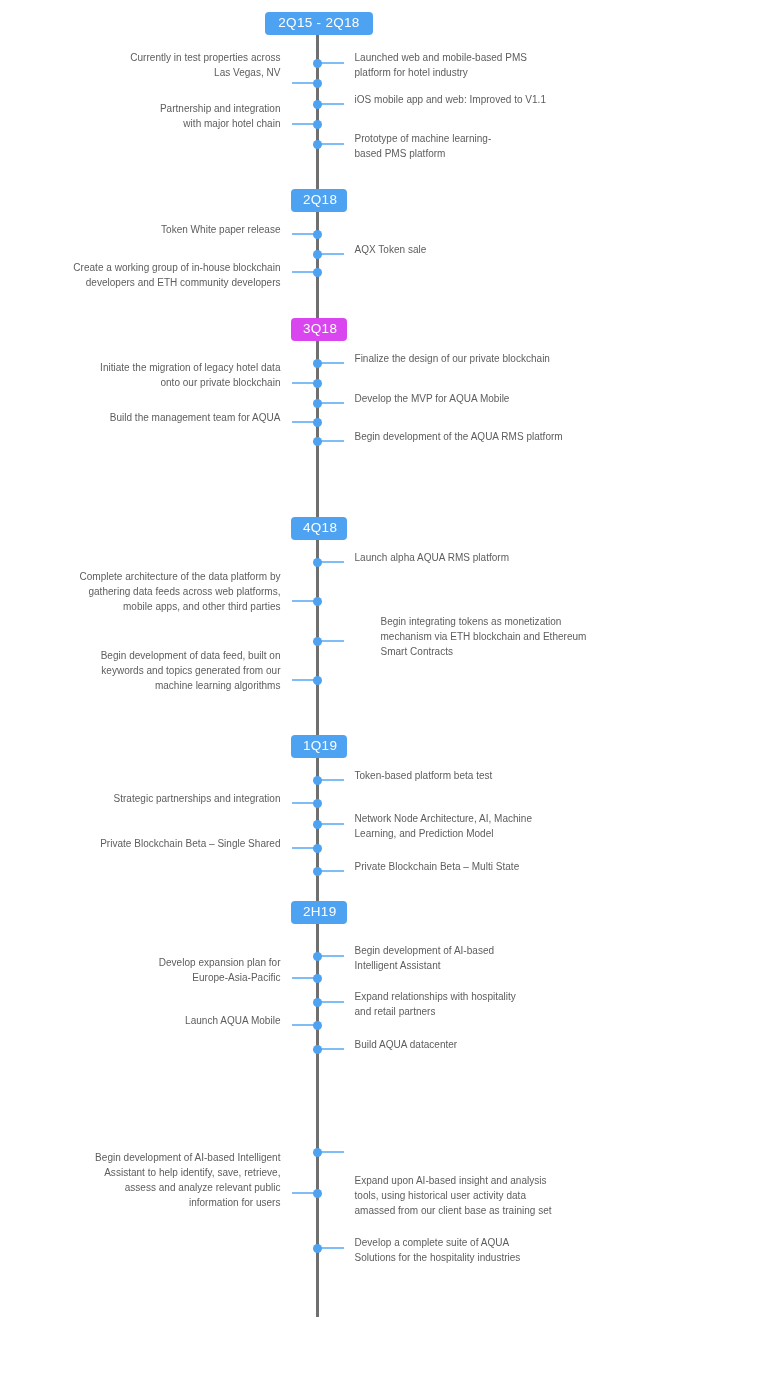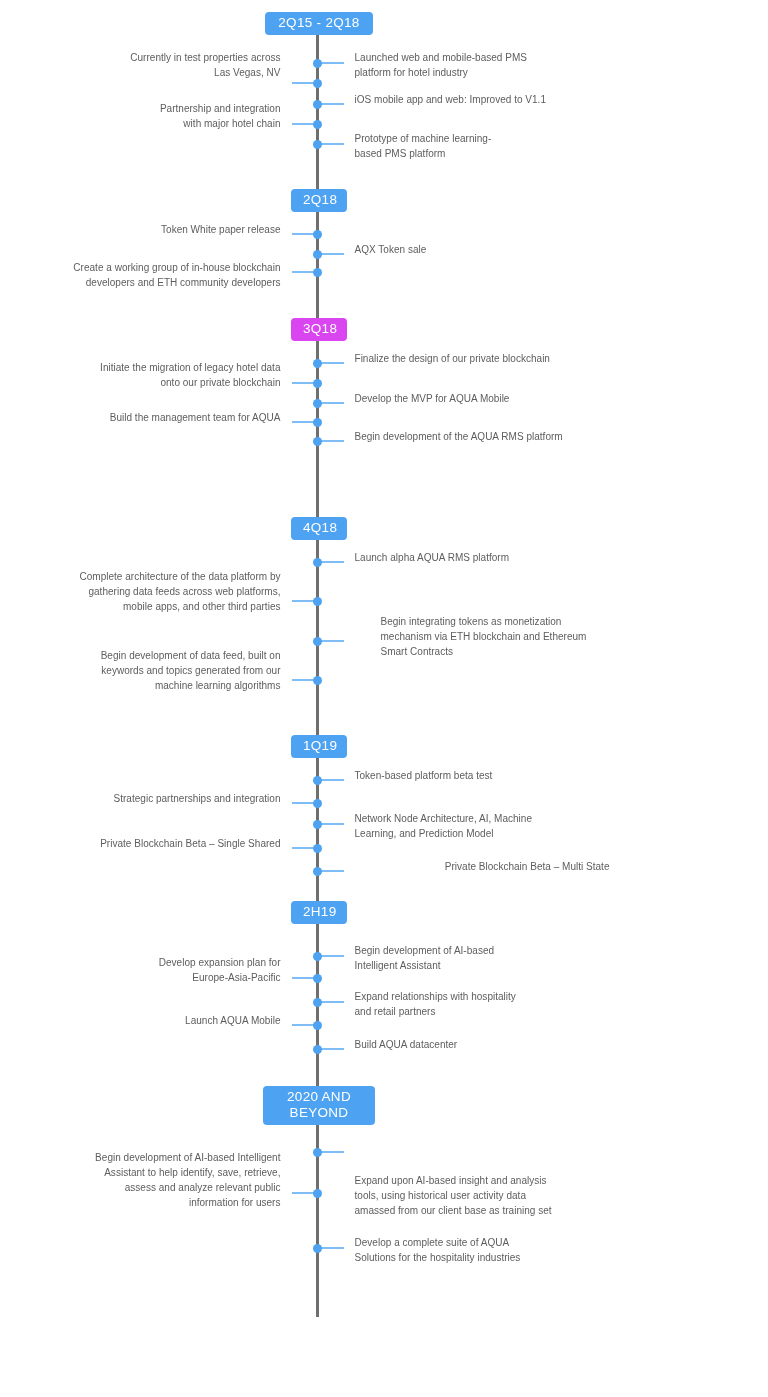--- a/index.html
+++ b/index.html
@@ -216,21 +216,21 @@
 Learning, and Prediction Model</div>
     </div>
     <div class="milestone m-left" style="top: 847px; left: 317.5px; width: 0px;">
       <div class="connector" style="background: rgb(126, 189, 245);"></div>
       <div class="dot" style="background: rgb(77, 162, 241);"></div>
       <div class="m-text" style="width: 265px; top: -11px; color: rgb(93, 93, 93); white-space: pre-line;">Private Blockchain Beta – Single Shared</div>
     </div>
     <div class="milestone m-right" style="top: 870px; left: 317.5px; width: 0px;">
       <div class="connector" style="background: rgb(126, 189, 245);"></div>
       <div class="dot" style="background: rgb(77, 162, 241);"></div>
-      <div class="m-text" style="width: 255px; top: -11px; color: rgb(93, 93, 93); white-space: pre-line; text-align: right;">Private Blockchain Beta – Multi State</div>
+      <div class="m-text" style="width: 255px; top: -11px; color: rgb(93, 93, 93); white-space: pre-line;">Private Blockchain Beta – Multi State</div>
     </div>
     <div class="period-badge" style="left: 291px; top: 901px; width: 56px; background: rgb(77, 162, 241); color: rgb(255, 255, 255);">2H19</div>
     <div class="milestone m-right" style="top: 955px; left: 317.5px; width: 0px;">
       <div class="connector" style="background: rgb(126, 189, 245);"></div>
       <div class="dot" style="background: rgb(77, 162, 241);"></div>
       <div class="m-text" style="width: 255px; top: -12px; color: rgb(93, 93, 93); white-space: pre-line;">Begin development of AI-based
 Intelligent Assistant</div>
     </div>
     <div class="milestone m-left" style="top: 977px; left: 317.5px; width: 0px;">
       <div class="connector" style="background: rgb(126, 189, 245);"></div>
@@ -247,22 +247,20 @@
     <div class="milestone m-left" style="top: 1024px; left: 317.5px; width: 0px;">
       <div class="connector" style="background: rgb(126, 189, 245);"></div>
       <div class="dot" style="background: rgb(77, 162, 241);"></div>
       <div class="m-text" style="width: 265px; top: -11px; color: rgb(93, 93, 93); white-space: pre-line;">Launch AQUA Mobile</div>
     </div>
     <div class="milestone m-right" style="top: 1048px; left: 317.5px; width: 0px;">
       <div class="connector" style="background: rgb(126, 189, 245);"></div>
       <div class="dot" style="background: rgb(77, 162, 241);"></div>
       <div class="m-text" style="width: 255px; top: -11px; color: rgb(93, 93, 93); white-space: pre-line;">Build AQUA datacenter</div>
     </div>
-    <div class="period-badge" style="left: 263px; top: 1086px; width: 112px; background: rgb(77, 162, 241); color: rgb(255, 255, 255);">2020 AND
-BEYOND</div>
     <div class="milestone m-right" style="top: 1151px; left: 317.5px; width: 0px;">
       <div class="connector" style="background: rgb(126, 189, 245);"></div>
       <div class="dot" style="background: rgb(77, 162, 241);"></div>
       <div class="m-text" style="width: 262px; top: -13px; color: rgb(93, 93, 93); white-space: pre-line; margin-top: 35px;">Expand upon AI-based insight and analysis
 tools, using historical user activity data
 amassed from our client base as training set</div>
     </div>
     <div class="milestone m-left" style="top: 1192px; left: 317.5px; width: 0px;">
       <div class="connector" style="background: rgb(126, 189, 245);"></div>
       <div class="dot" style="background: rgb(77, 162, 241);"></div>

